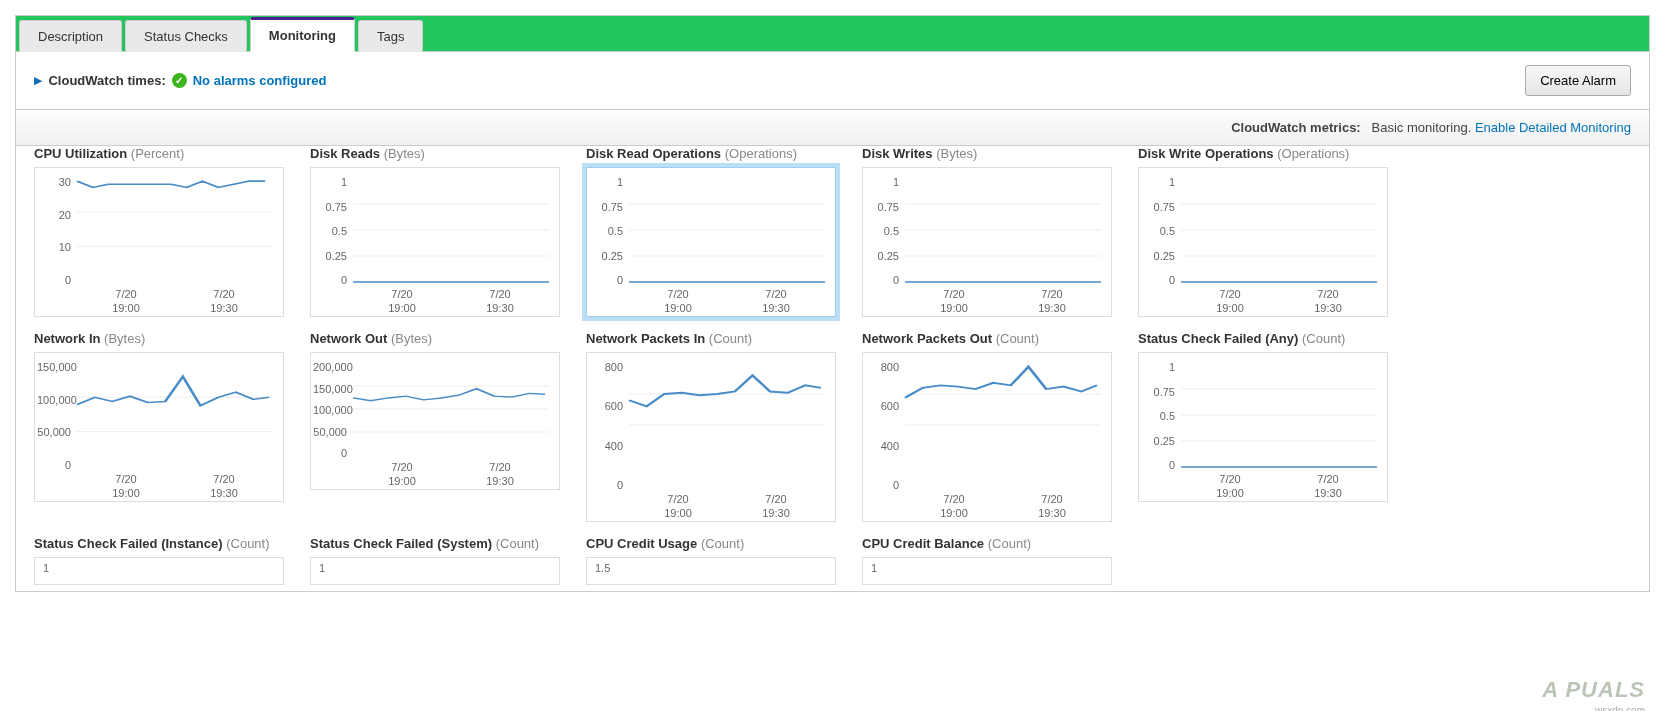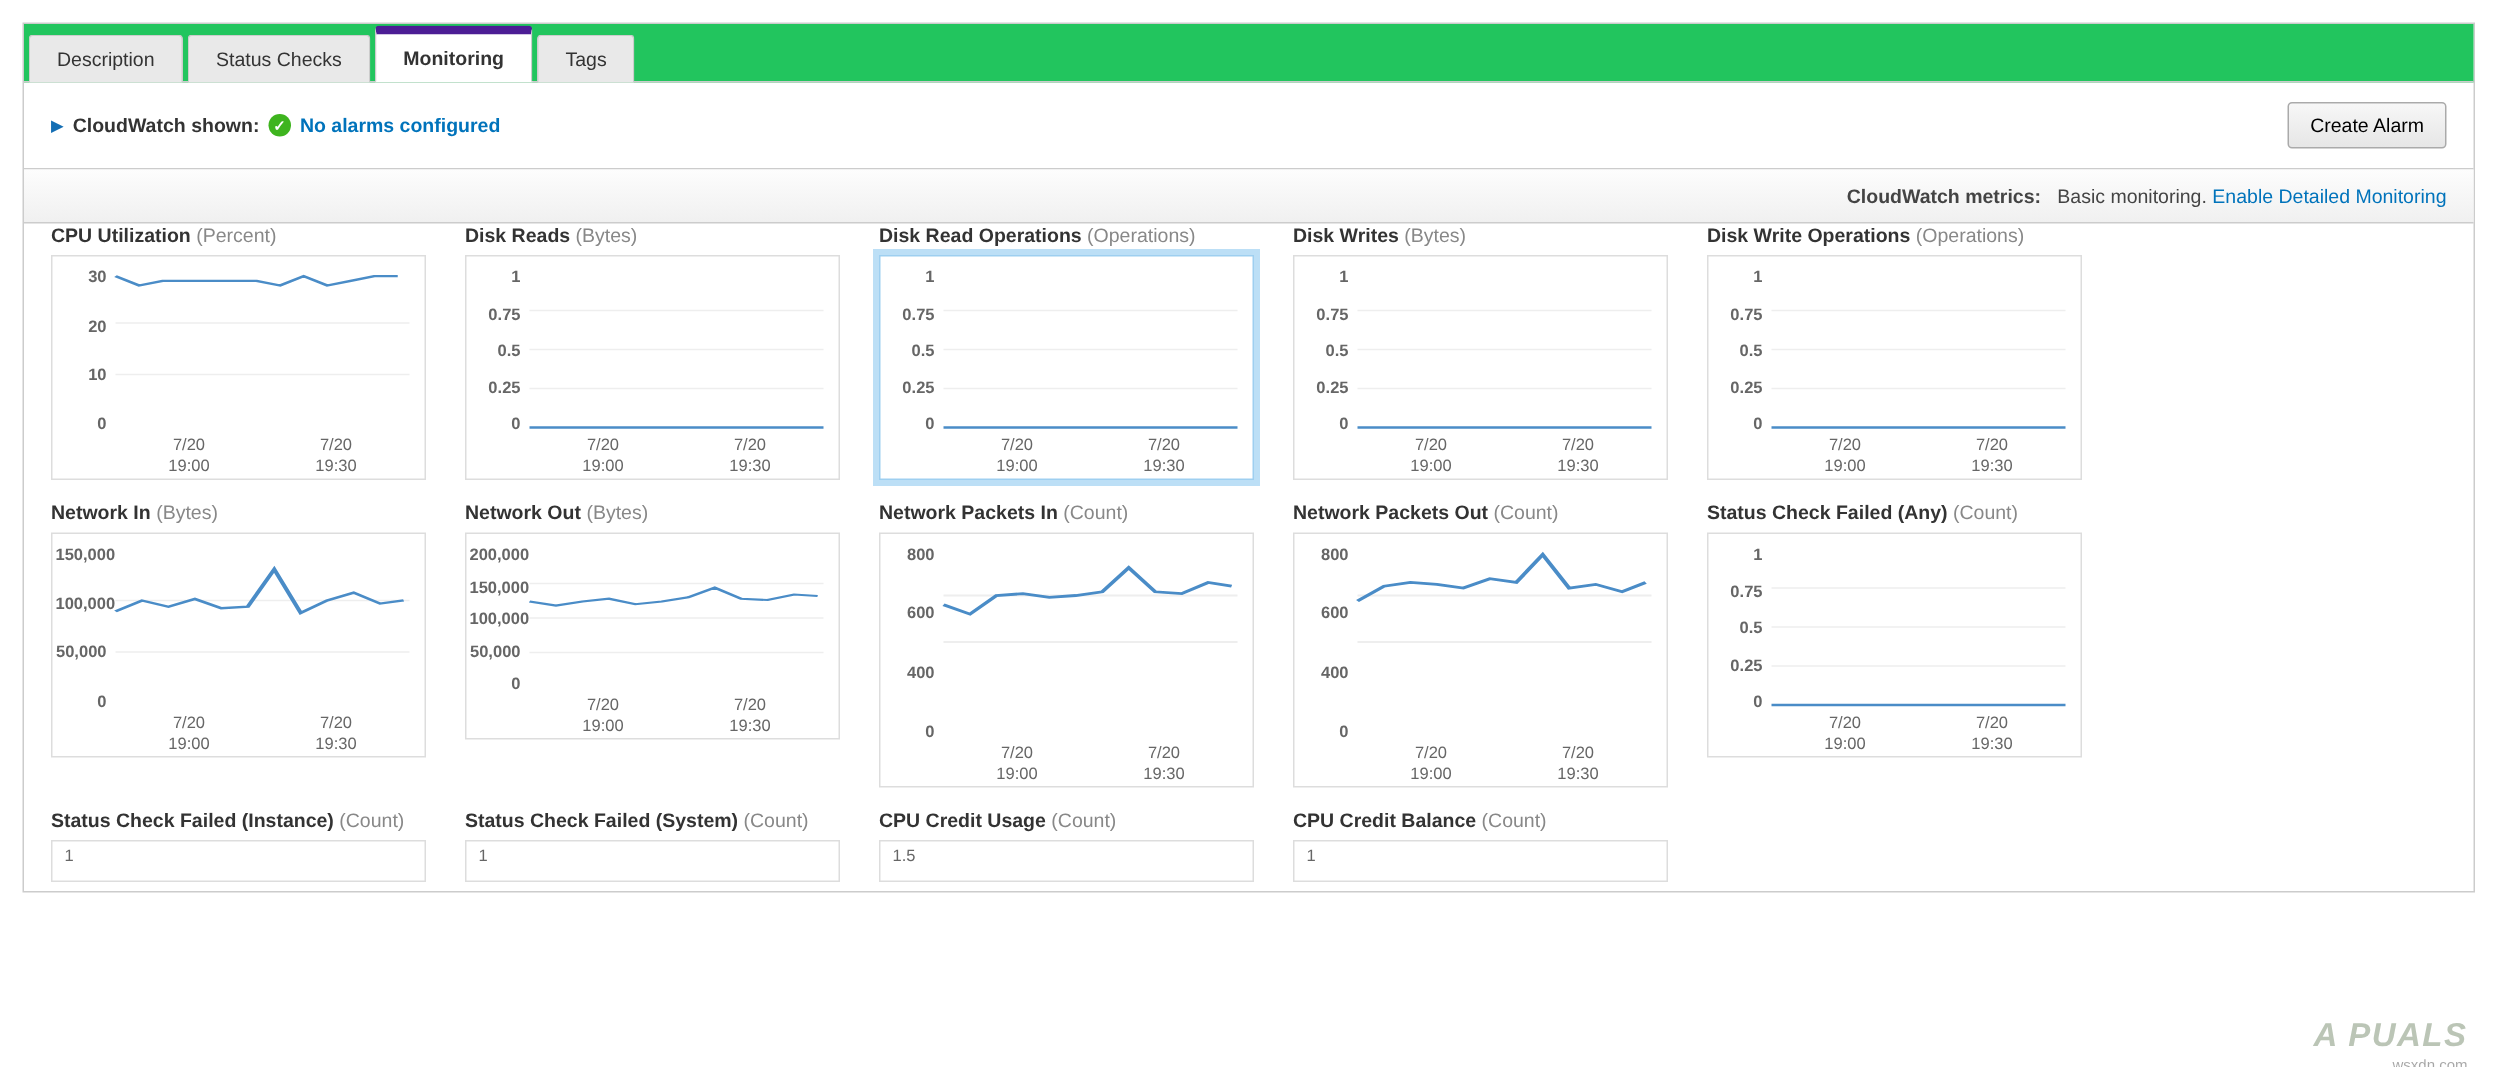--- a/index.html
+++ b/index.html
@@ -30,21 +30,21 @@
     border-top-right-radius: 3px;
     margin-left: 3px;
     color: #333;
     cursor: pointer;
     font-size: 13px;
     position: relative;
     bottom: -1px;
   }
   .tab.active {
     background: #fff;
-    border-top: 6px solid #4c1d95;
+    border-top: 3px solid #4c1d95;
     border-bottom: 1px solid #fff;
     font-weight: bold;
   }
   .alarm-row {
     padding: 13px 18px;
     display: flex;
     align-items: center;
     justify-content: space-between;
     border-bottom: 1px solid #ccc;
   }
@@ -117,21 +117,21 @@
     position:relative;
     padding: 6px 6px 6px 38px;
   }
   .chart-card.selected .chart-box {
     outline: 4px solid #bcdff6;
     border-color: #9ecff0;
   }
   .yaxis {
     position:absolute; left:2px; top:8px; bottom:30px;
     display:flex; flex-direction:column; justify-content:space-between;
-    font-size:11px; color:#666; text-align:right; width:38px;font-weight:bold;
+    font-size:11px; color:#666; text-align:right; width:38px;
   }
   .yaxis span { padding-right:4px; }
   .plot-area {
     position:absolute; left:42px; right:10px; top:10px; bottom:34px;
   }
   .plot-area svg { width:100%; height:100%; overflow:visible; }
   .grid-line { stroke:#eee; stroke-width:1; }
   .data-line { stroke:#4a8cc7; stroke-width:1.5; fill:none; }
   .xaxis {
     position:absolute; left:42px; right:10px; bottom:2px;
@@ -163,21 +163,21 @@
   <div class="tabs">
     <div class="tab">Description</div>
     <div class="tab">Status Checks</div>
     <div class="tab active">Monitoring</div>
     <div class="tab">Tags</div>
   </div>
 
   <div class="alarm-row">
     <div class="alarm-left">
       <span class="tri">▶</span>
-      <span class="bold">CloudWatch shown:</span>
+      <span class="bold">CloudWatch times:</span>
       <span class="check-circle">✓</span>
       <span class="link bold">No alarms configured</span>
     </div>
     <button class="btn">Create Alarm</button>
   </div>
 
   <div class="metrics-bar">
     <div>
       <span class="bold">CloudWatch metrics:</span>
       &nbsp;

